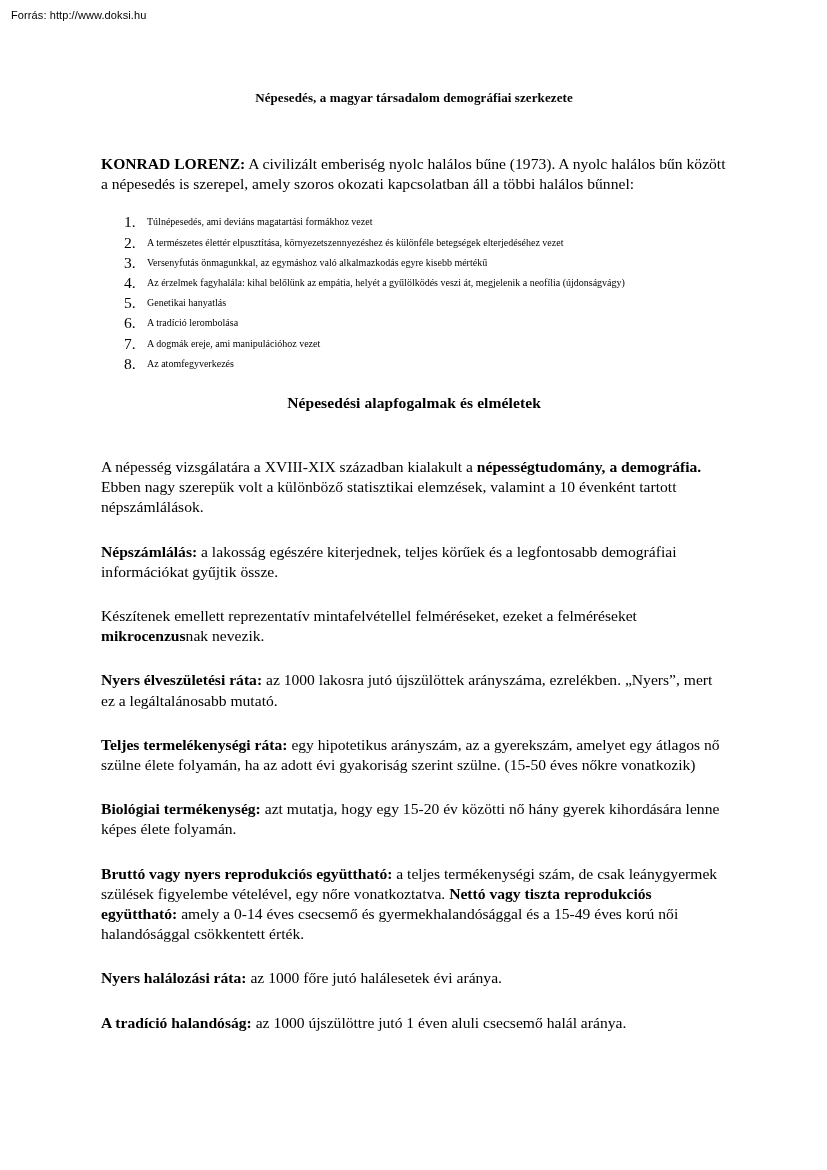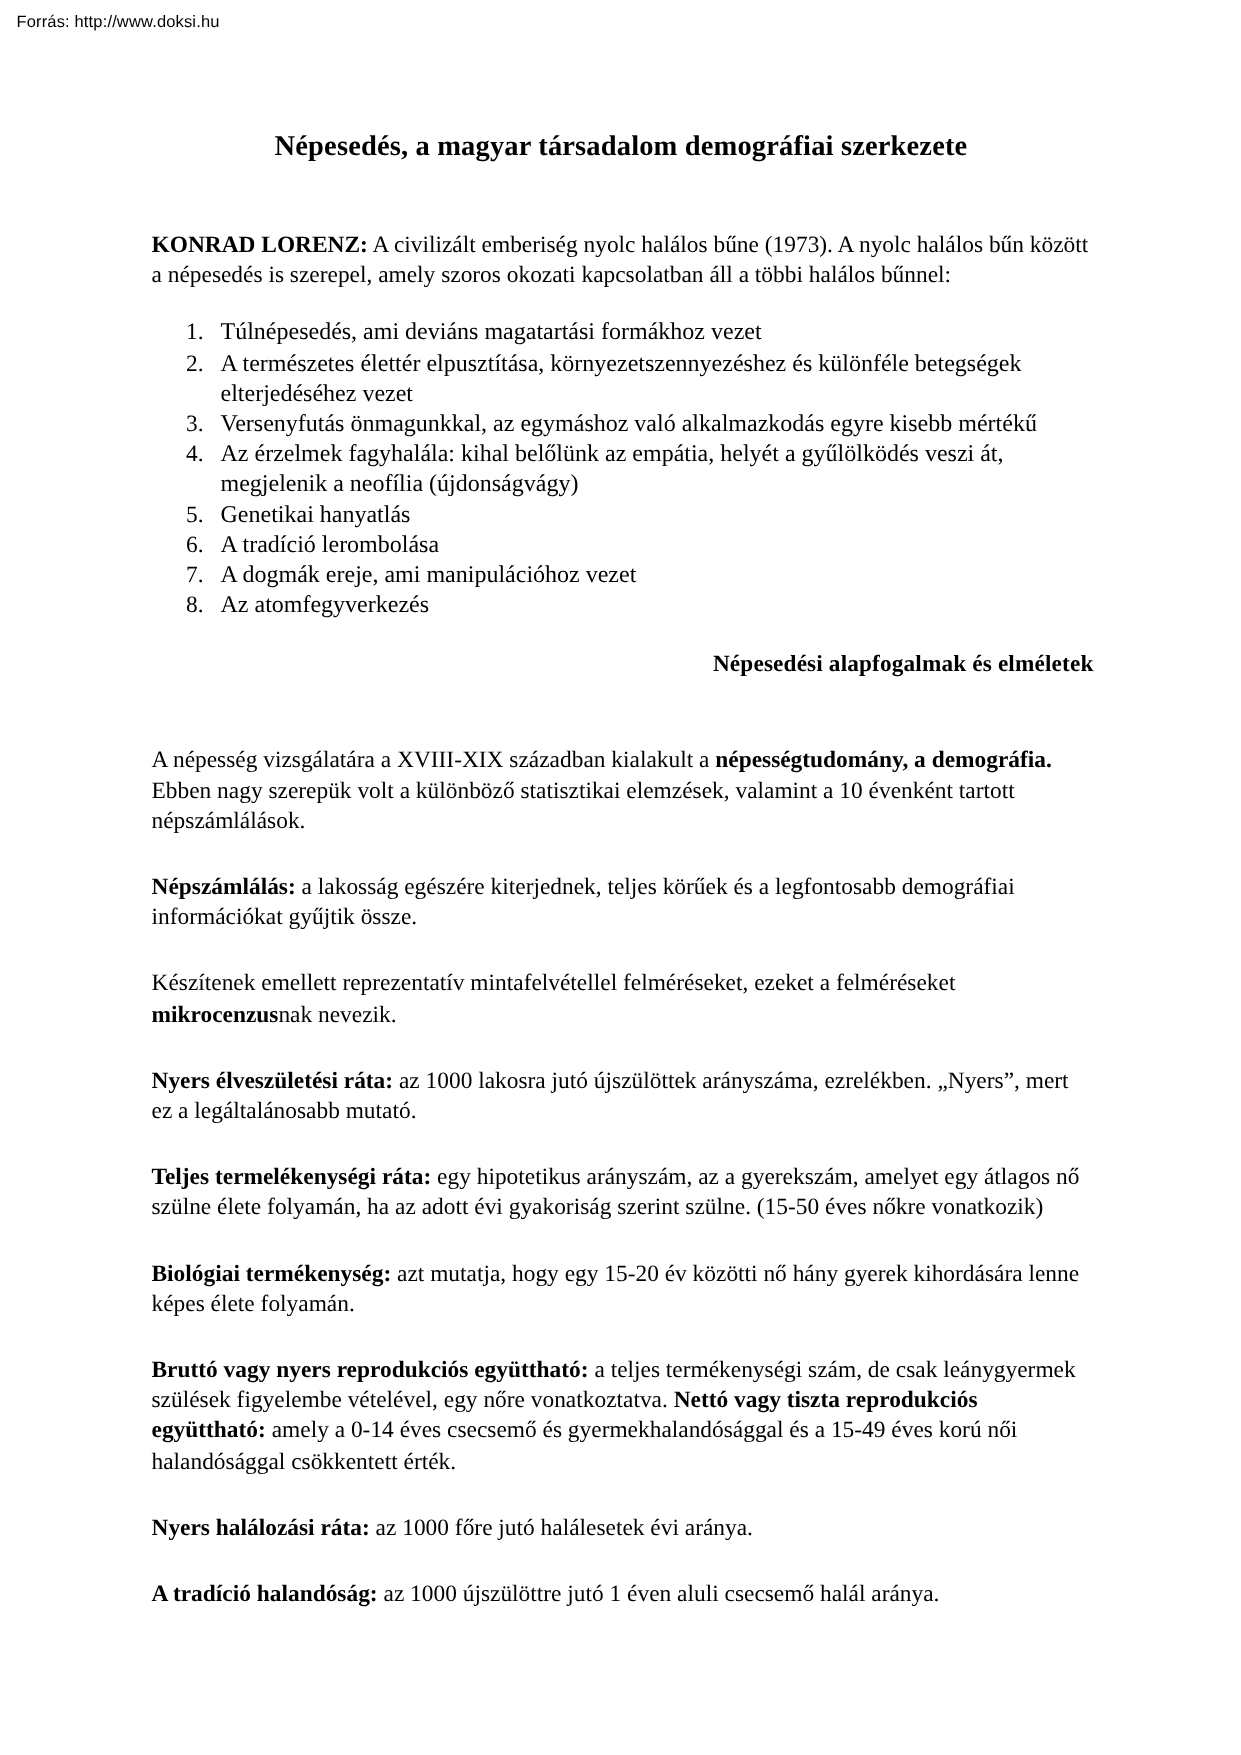--- a/index.html
+++ b/index.html
@@ -32,32 +32,32 @@
     color: #000000;
     letter-spacing: 0.1px;
   }
   .content {
     position: absolute;
     left: 99px;
     top: 88px;
     width: 630px;
   }
   h1.doc-title {
-    font-size: 19px;
+    font-size: 13px;
     font-weight: bold;
     text-align: center;
     margin: 0;
     padding: 0;
     line-height: 20px;
     letter-spacing: 0.1px;
   }
   h2.section-title {
     font-size: 15.5px;
     font-weight: bold;
-    text-align: right;
+    text-align: center;
     margin: 0;
     padding: 0;
     line-height: 20px;
     letter-spacing: 0.1px;
   }
   p.body-para {
     font-size: 15.6px;
     line-height: 20.2px;
     margin: 2px;
     padding: 0;
@@ -70,21 +70,21 @@
   .spacer-after-h2 { height: 42px; }
 
   ol.lorenz-list {
     margin: 0;
     padding: 0 0 0 48px;
     list-style: none;
     counter-reset: lorenz;
   }
   ol.lorenz-list > li {
     position: relative;
-    font-size: 16px;
+    font-size: 10px;
     line-height: 20.2px;
     counter-increment: lorenz;
     padding-left: 0;
   }
   ol.lorenz-list > li::before {
     content: counter(lorenz) ".";
     position: absolute;
     left: -23px;
     top: 0;
     width: 18px;

